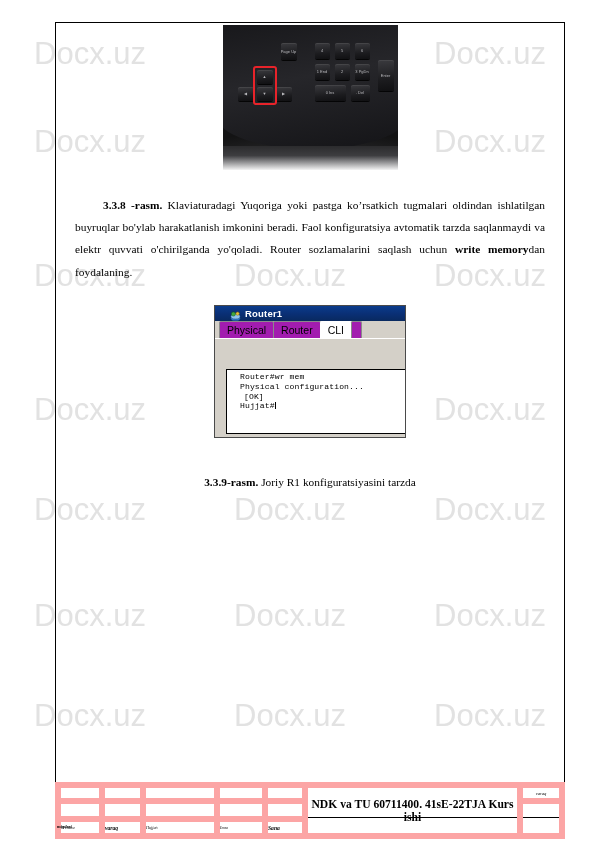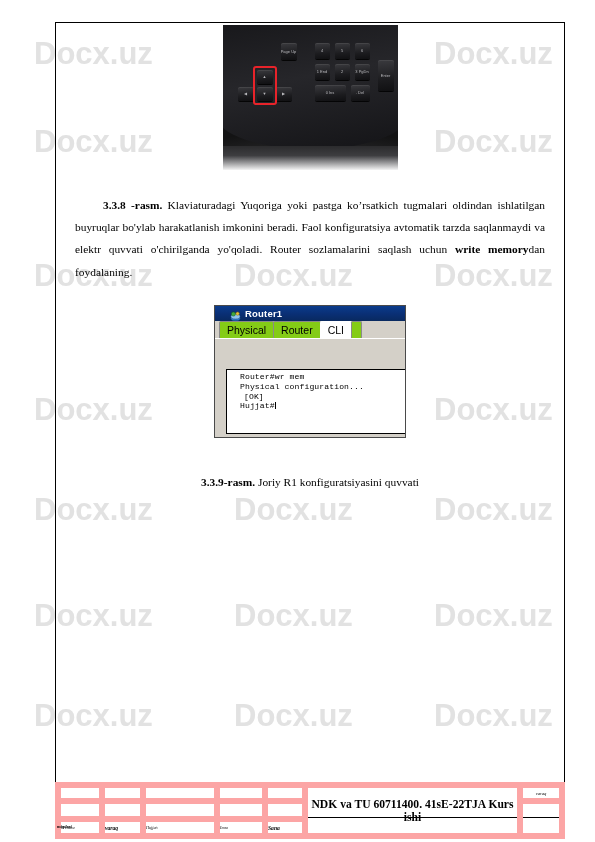--- a/index.html
+++ b/index.html
@@ -24,21 +24,21 @@
     z-index: 0;
     pointer-events: none;
   }
   .wm {
     position: absolute;
     font-family: "Liberation Sans", sans-serif;
     font-size: 31px;
     color: #e2e2e2;
     letter-spacing: 0px;
     white-space: nowrap;
-    font-weight: 700;
+    font-weight: 400;
   }
 
   
   #page-frame {
     position: absolute;
     left: 55px;
     top: 22px;
     width: 510px;
     height: 796px;
     border: 1.6px solid #000;
@@ -171,21 +171,21 @@
   .tab {
     font-size: 10.5px;
     color: #000;
     padding: 1px 7px 1px 7px;
     line-height: 14px;
     border: 1px solid #8a8a8a;
     border-bottom: none;
     border-top-left-radius: 2px;
     border-top-right-radius: 2px;
     margin-right: -1px;
-    background: #84cc16;
+    background: #a21caf;
     position: relative;
   }
   .tab.active {
     background: #ffffff;
     border-color: #ffffff #8a8a8a #ffffff #ffffff;
     z-index: 2;
   }
   .tab.half {
     width: 5px;
     padding-left: 2px;
@@ -423,21 +423,21 @@
     <div id="tab-body">
       <div id="cli-console">
         <div class="cli-line">Router#wr mem</div>
         <div class="cli-line">Physical configuration...</div>
         <div class="cli-line indented">[OK]</div>
         <div class="cli-line"><span>Hujjat#</span><span id="cli-caret"></span></div>
       </div>
     </div>
   </div>
 
-  <div id="figure-caption"><span class="b">3.3.9-rasm.</span><span> Joriy R1 konfiguratsiyasini quvvati</span></div>
+  <div id="figure-caption"><span class="b">3.3.9-rasm.</span><span> Joriy R1 konfiguratsiyasini tarzda</span></div>
 
 </div>
 
 <table id="footer-table">
   <tbody>
       <tr>
     <td class="f-blank-r1" style="width:38px;"></td>
     <td class="f-blank-r1" style="width:35px;"></td>
     <td class="f-blank-r1" style="width:68px;"></td>
     <td class="f-blank-r1" style="width:42px;"></td>

